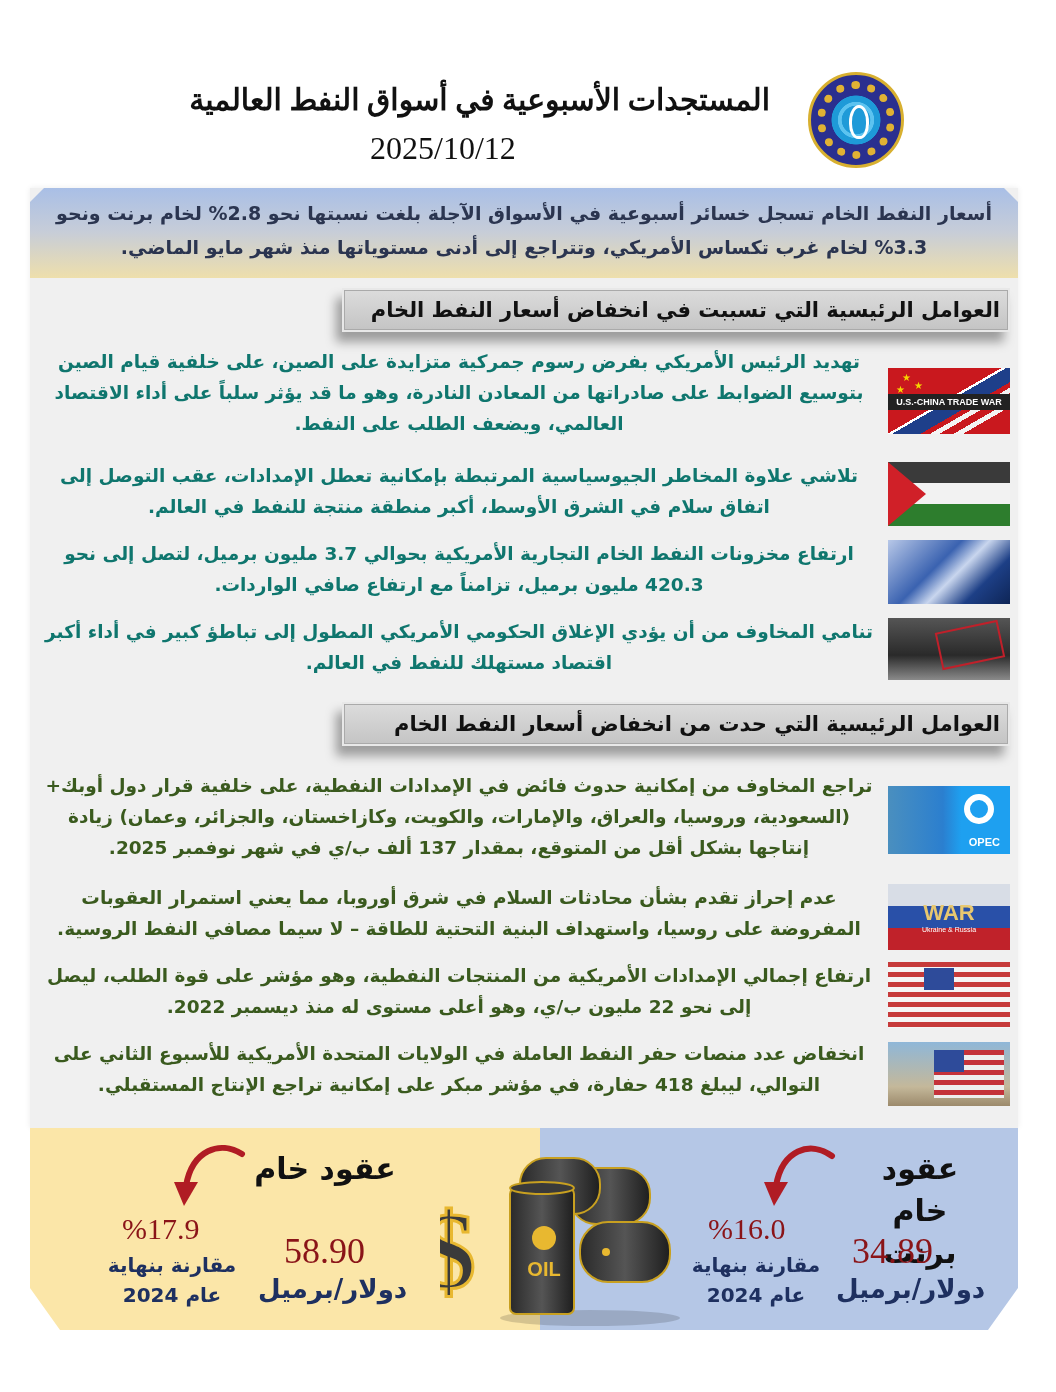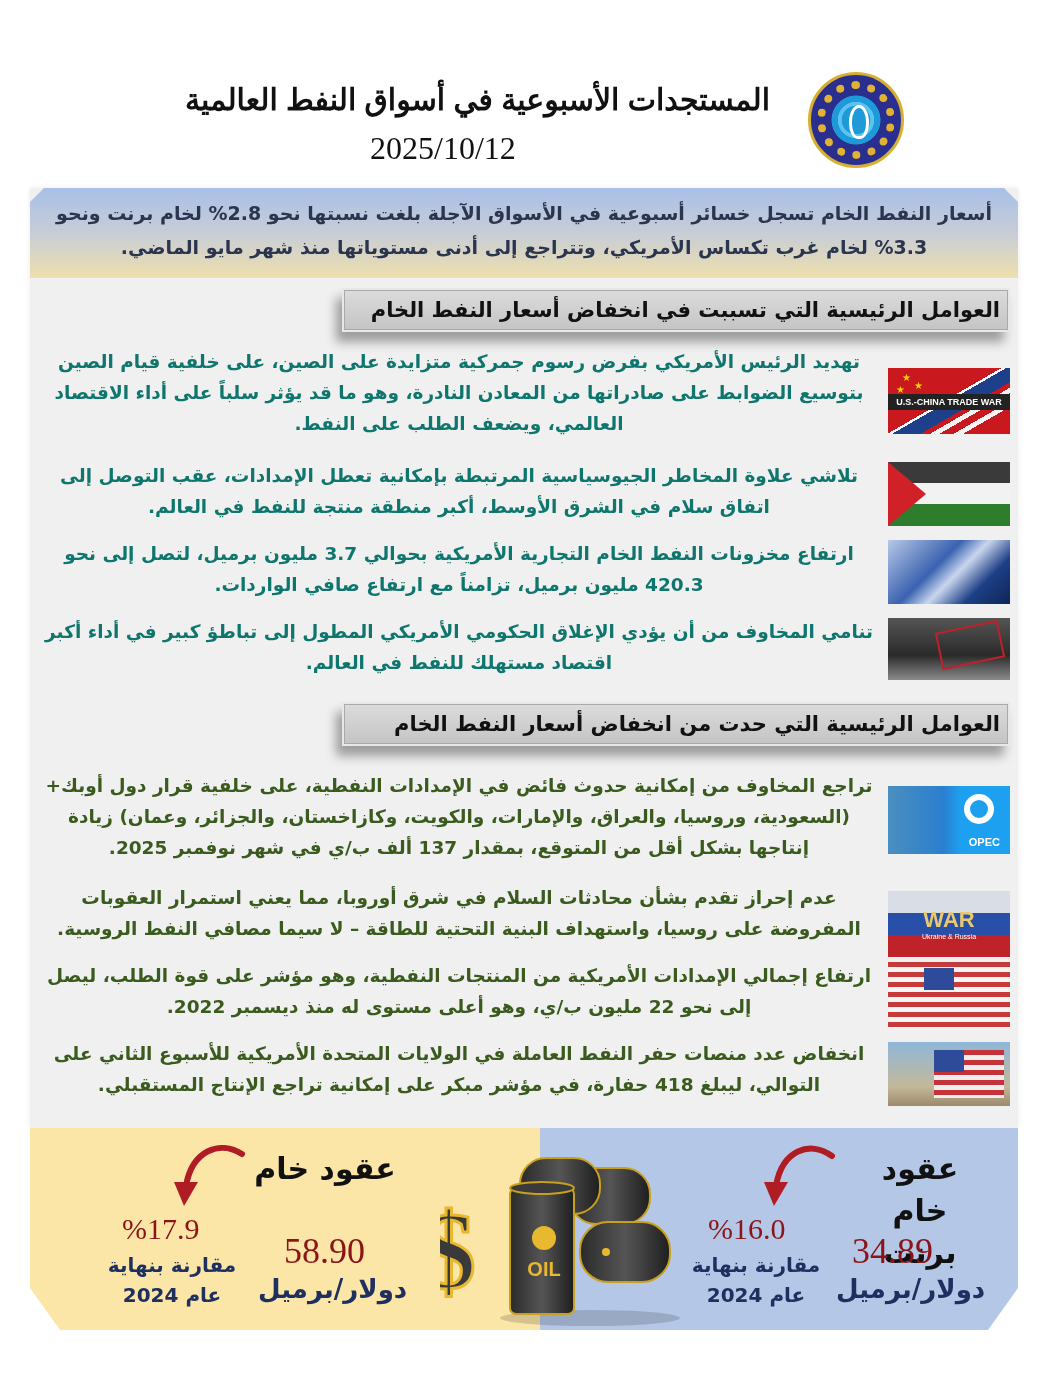--- a/index.html
+++ b/index.html
@@ -8,21 +8,21 @@
 
     
     .header { position: absolute; top: 66px; left: 0; width: 1056px; height: 110px; }
     .logo { position: absolute; left: 808px; top: 6px; width: 96px; height: 96px; border-radius: 50%;
             background: radial-gradient(circle at 50% 50%, #1e9ad8 0 22%, #5cc3f0 23% 28%, #1e9ad8 29% 38%, #2a2f8f 39% 100%);
             border: 3px solid #d8b030; }
     .logo .ring-text { position: absolute; inset: 6px; border-radius: 50%; border: 8px dotted #e0b234; }
     .logo .flame { position: absolute; left: 38px; top: 30px; width: 20px; height: 34px;
                    border-radius: 50% 50% 45% 45%; border: 3px solid #ffffff; }
     .title { position: absolute; right: 286px; top: 16px; font-size: 30px; font-weight: bold; color: #111;
-             font-family: Liberation Sans, sans-serif; white-space: nowrap; }
+             font-family: Liberation Serif, serif; white-space: nowrap; }
     .date { position: absolute; left: 370px; top: 64px; font-size: 32px; color: #111;
             font-family: "Liberation Serif", serif; direction: ltr; }
 
     
     .panel { position: absolute; left: 30px; top: 188px; width: 988px; height: 940px; background: #f0f0f0;
              box-shadow: 0 0 6px rgba(0,0,0,0.08); }
     .summary { position: absolute; left: 0; top: 0; width: 988px; height: 98px;
                background: linear-gradient(180deg, #a9bfe6 0%, #c7cdd8 45%, #f5e2a4 100%);
                clip-path: polygon(14px 0, 974px 0, 988px 14px, 988px 90px, 0 90px, 0 14px);
                padding: 8px 20px 0 20px; }
@@ -133,21 +133,21 @@
 
   <div class="item" style="top:582px;">
     <div class="thumb t-opec" style="height:68px; margin-top:16px;">
       <div class="mark"></div>
       <div class="lbl">OPEC</div>
     </div>
     <div class="item-text green">تراجع المخاوف من إمكانية حدوث فائض في الإمدادات النفطية، على خلفية قرار دول أوبك+ (السعودية، وروسيا، والعراق، والإمارات، والكويت، وكازاخستان، والجزائر، وعمان) زيادة إنتاجها بشكل أقل من المتوقع، بمقدار 137 ألف ب/ي في شهر نوفمبر 2025.</div>
   </div>
 
   <div class="item" style="top:694px;">
-    <div class="thumb t-war" style="height:66px; margin-top:9px;">
+    <div class="thumb t-war" style="height:66px; margin-top:2px;">
       <div class="w">WAR</div>
       <div class="s">Ukraine &amp; Russia</div>
     </div>
     <div class="item-text green">عدم إحراز تقدم بشأن محادثات السلام في شرق أوروبا، مما يعني استمرار العقوبات المفروضة على روسيا، واستهداف البنية التحتية للطاقة – لا سيما مصافي النفط الروسية.</div>
   </div>
 
   <div class="item" style="top:772px;">
     <div class="thumb t-tanks" style="height:66px; margin-top:2px;"></div>
     <div class="item-text green">ارتفاع إجمالي الإمدادات الأمريكية من المنتجات النفطية، وهو مؤشر على قوة الطلب، ليصل إلى نحو 22 مليون ب/ي، وهو أعلى مستوى له منذ ديسمبر 2022.</div>
   </div>

